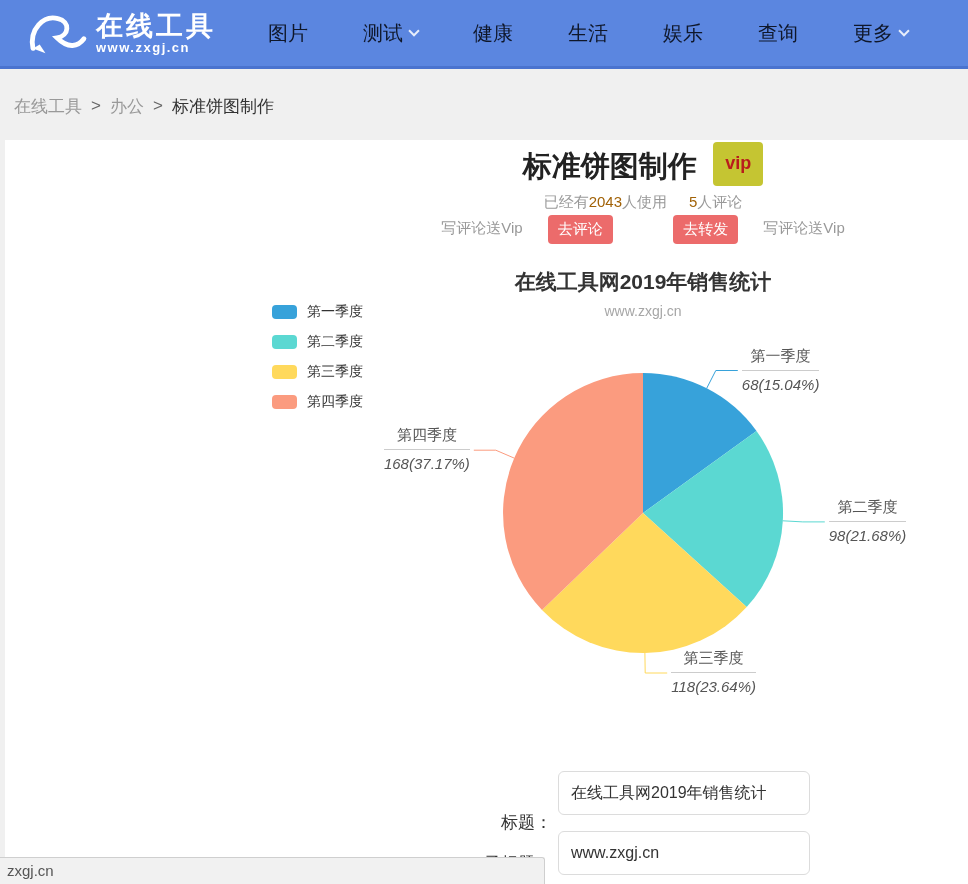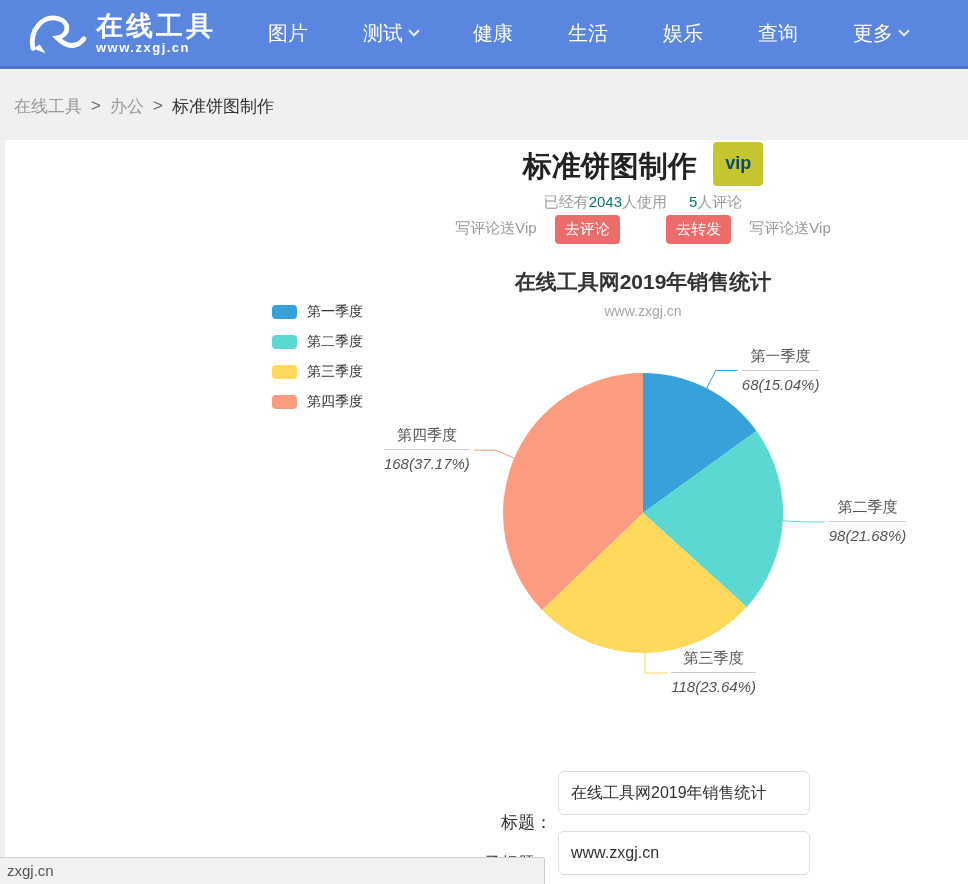--- a/index.html
+++ b/index.html
@@ -13,21 +13,21 @@
     position:absolute; left:0; top:0; width:968px; height:69px;
     background:#5b86e0; border-bottom:3px solid #4a73cf;
     display:flex; align-items:center;
   }
   .logo { display:flex; align-items:center; margin-left:26px; cursor:pointer; }
   .logo-icon { width:62px; height:50px; margin-right:8px; }
   .logo-text-title { color:#fff; font-size:27px; font-weight:bold; letter-spacing:3px; line-height:28px; }
   .logo-text-sub { color:#fff; font-size:13px; font-weight:bold; letter-spacing:1.5px; line-height:15px; }
   .nav { display:flex; align-items:center; margin-left:52px; }
   .nav-item {
-    color:#ffffff; font-size:20px; margin-right:55px; cursor:pointer;
+    color:#0f172a; font-size:20px; margin-right:55px; cursor:pointer;
     display:flex; align-items:center; white-space:nowrap;
   }
   .chev {
     display:inline-block; width:8px; height:8px; margin-left:7px; margin-top:-4px;
     border-right:2px solid rgba(255,255,255,.85); border-bottom:2px solid rgba(255,255,255,.85);
     transform:rotate(45deg);
   }
   
   .breadcrumb {
     position:absolute; left:0; top:72px; width:968px; height:68px;
@@ -37,31 +37,31 @@
   .crumb-sep { margin:0 9px; color:#666; }
   .crumb-current { color:#333; }
   
   .card { position:absolute; left:5px; top:140px; width:963px; height:744px; background:#fff; }
   .center-band { position:absolute; left:0; width:1286px; text-align:center; }
   
   .title-row { top:146px; height:38px; line-height:38px; }
   .page-title { display:inline-block; font-size:29px; font-weight:bold; color:#222; vertical-align:middle; }
   .vip-badge {
     display:inline-block; vertical-align:middle; margin-left:12px; margin-top:-4px;
-    background:#c5c532; color:#0c4a6e; font-size:18px; font-weight:bold;
+    background:#c5c532; color:#b91c1c; font-size:18px; font-weight:bold;
     padding:2px 12px 4px; border-radius:4px; cursor:pointer;
   }
   .usage-line { top:193px; font-size:15px; color:#999; }
-  .red-num { color:#0f766e; }
+  .red-num { color:#a16207; }
   .usage-gap { display:inline-block; width:22px; }
   .action-line { top:213px; height:30px; line-height:30px; font-size:15px; color:#999; }
   .mini-btn {
     display:inline-block; background:#ec6b6b; color:#fff; font-size:15px;
     line-height:normal; padding:5px 10px; border-radius:4px; border:none;
-    margin:0 14px; cursor:pointer; vertical-align:middle;
+    margin:0 21px; cursor:pointer; vertical-align:middle;
     font-family:"Liberation Sans","DejaVu Sans",sans-serif;
   }
   .btn-gap { display:inline-block; width:10px; }
   
   .chart-title { top:268px; font-size:21px; font-weight:bold; color:#333; }
   .chart-subtitle { top:303px; font-size:14px; color:#a6a6a6; }
   
   .legend { position:absolute; left:272px; top:305px; }
   .legend-item { display:flex; align-items:center; height:14px; margin-bottom:16px; cursor:pointer; }
   .legend-swatch { width:25px; height:14px; border-radius:4px; }

